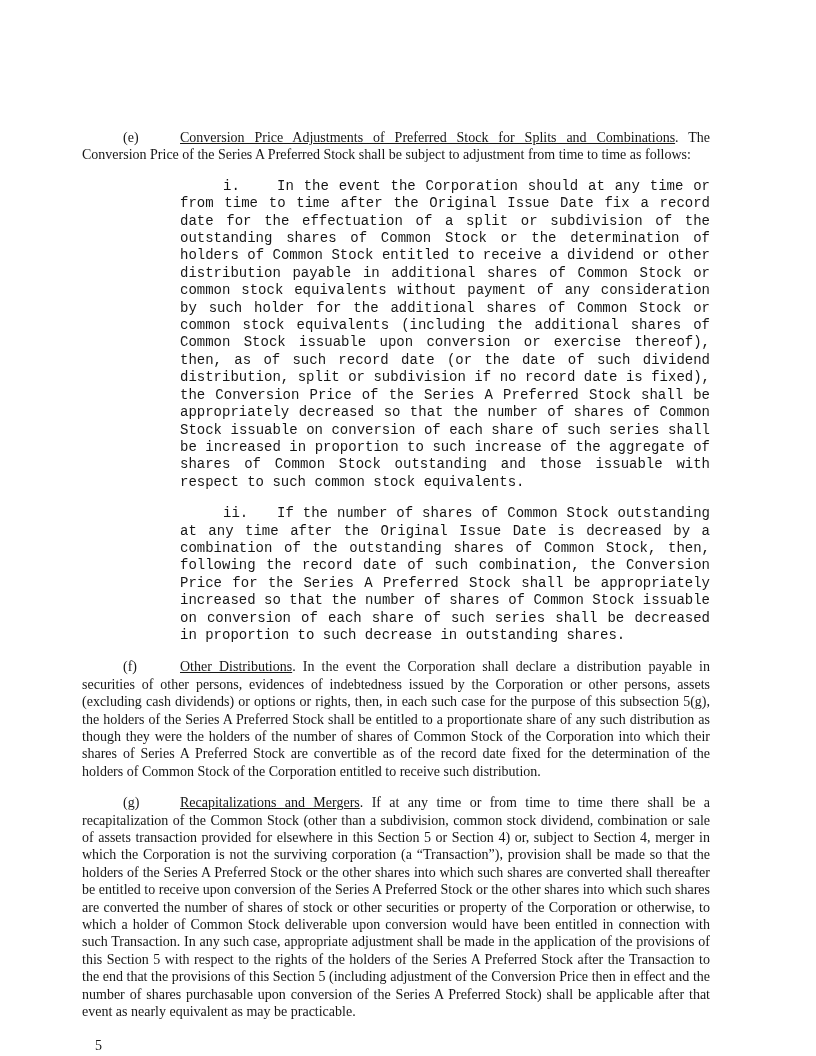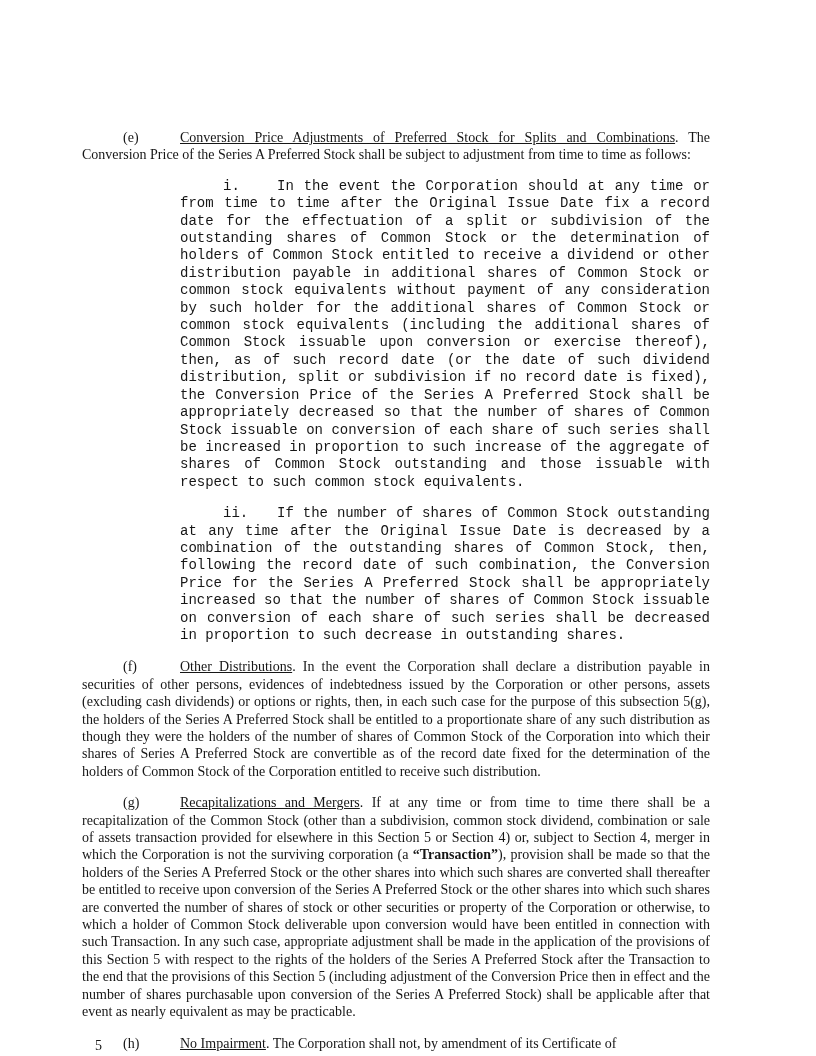--- a/index.html
+++ b/index.html
@@ -44,21 +44,21 @@
   }
   .subnum {
     display: inline-block;
     width: 54px;
     text-indent: 0;
   }
   .hd {
     text-decoration: underline;
   }
   .term {
-    font-weight: bold;
+    font-weight: normal;
   }
   .pageno {
     position: absolute;
     left: 95px;
     top: 1037px;
   }
 </style>
 </head>
 <body>
 
@@ -68,18 +68,17 @@
     <p class="l1"><span class="num">(e)</span><span class="hd">Conversion Price Adjustments of Preferred Stock for Splits and Combinations</span><span>. The Conversion Price of the Series A Preferred Stock shall be subject to adjustment from time to time as follows:</span></p>
 
     <p class="sub"><span class="subnum">i.</span><span>In the event the Corporation should at any time or from time to time after the Original Issue Date fix a record date for the effectuation of a split or subdivision of the outstanding shares of Common Stock or the determination of holders of Common Stock entitled to receive a dividend or other distribution payable in additional shares of Common Stock or common stock equivalents without payment of any consideration by such holder for the additional shares of Common Stock or common stock equivalents (including the additional shares of Common Stock issuable upon conversion or exercise thereof), then, as of such record date (or the date of such dividend distribution, split or subdivision if no record date is fixed), the Conversion Price of the Series A Preferred Stock shall be appropriately decreased so that the number of shares of Common Stock issuable on conversion of each share of such series shall be increased in proportion to such increase of the aggregate of shares of Common Stock outstanding and those issuable with respect to such common stock equivalents.</span></p>
 
     <p class="sub"><span class="subnum">ii.</span><span>If the number of shares of Common Stock outstanding at any time after the Original Issue Date is decreased by a combination of the outstanding shares of Common Stock, then, following the record date of such combination, the Conversion Price for the Series A Preferred Stock shall be appropriately increased so that the number of shares of Common Stock issuable on conversion of each share of such series shall be decreased in proportion to such decrease in outstanding shares.</span></p>
 
     <p class="l1"><span class="num">(f)</span><span class="hd">Other Distributions</span><span>. In the event the Corporation shall declare a distribution payable in securities of other persons, evidences of indebtedness issued by the Corporation or other persons, assets (excluding cash dividends) or options or rights, then, in each such case for the purpose of this subsection 5(g), the holders of the Series A Preferred Stock shall be entitled to a proportionate share of any such distribution as though they were the holders of the number of shares of Common Stock of the Corporation into which their shares of Series A Preferred Stock are convertible as of the record date fixed for the determination of the holders of Common Stock of the Corporation entitled to receive such distribution.</span></p>
 
     <p class="l1"><span class="num">(g)</span><span class="hd">Recapitalizations and Mergers</span><span>. If at any time or from time to time there shall be a recapitalization of the Common Stock (other than a subdivision, common stock dividend, combination or sale of assets transaction provided for elsewhere in this Section 5 or Section 4) or, subject to Section 4, merger in which the Corporation is not the surviving corporation (a </span><span class="term">“Transaction”</span><span>), provision shall be made so that the holders of the Series A Preferred Stock or the other shares into which such shares are converted shall thereafter be entitled to receive upon conversion of the Series A Preferred Stock or the other shares into which such shares are converted the number of shares of stock or other securities or property of the Corporation or otherwise, to which a holder of Common Stock deliverable upon conversion would have been entitled in connection with such Transaction. In any such case, appropriate adjustment shall be made in the application of the provisions of this Section 5 with respect to the rights of the holders of the Series A Preferred Stock after the Transaction to the end that the provisions of this Section 5 (including adjustment of the Conversion Price then in effect and the number of shares purchasable upon conversion of the Series A Preferred Stock) shall be applicable after that event as nearly equivalent as may be practicable.</span></p>
 
-    <p class="l1"><span class="num">(h)</span><span class="hd">No Impairment</span><span>. The Corporation shall not, by amendment of its Certificate of</span></p>
 
   </div>
 
   <div class="pageno">5</div>
 </div>
 
 </body></html>

